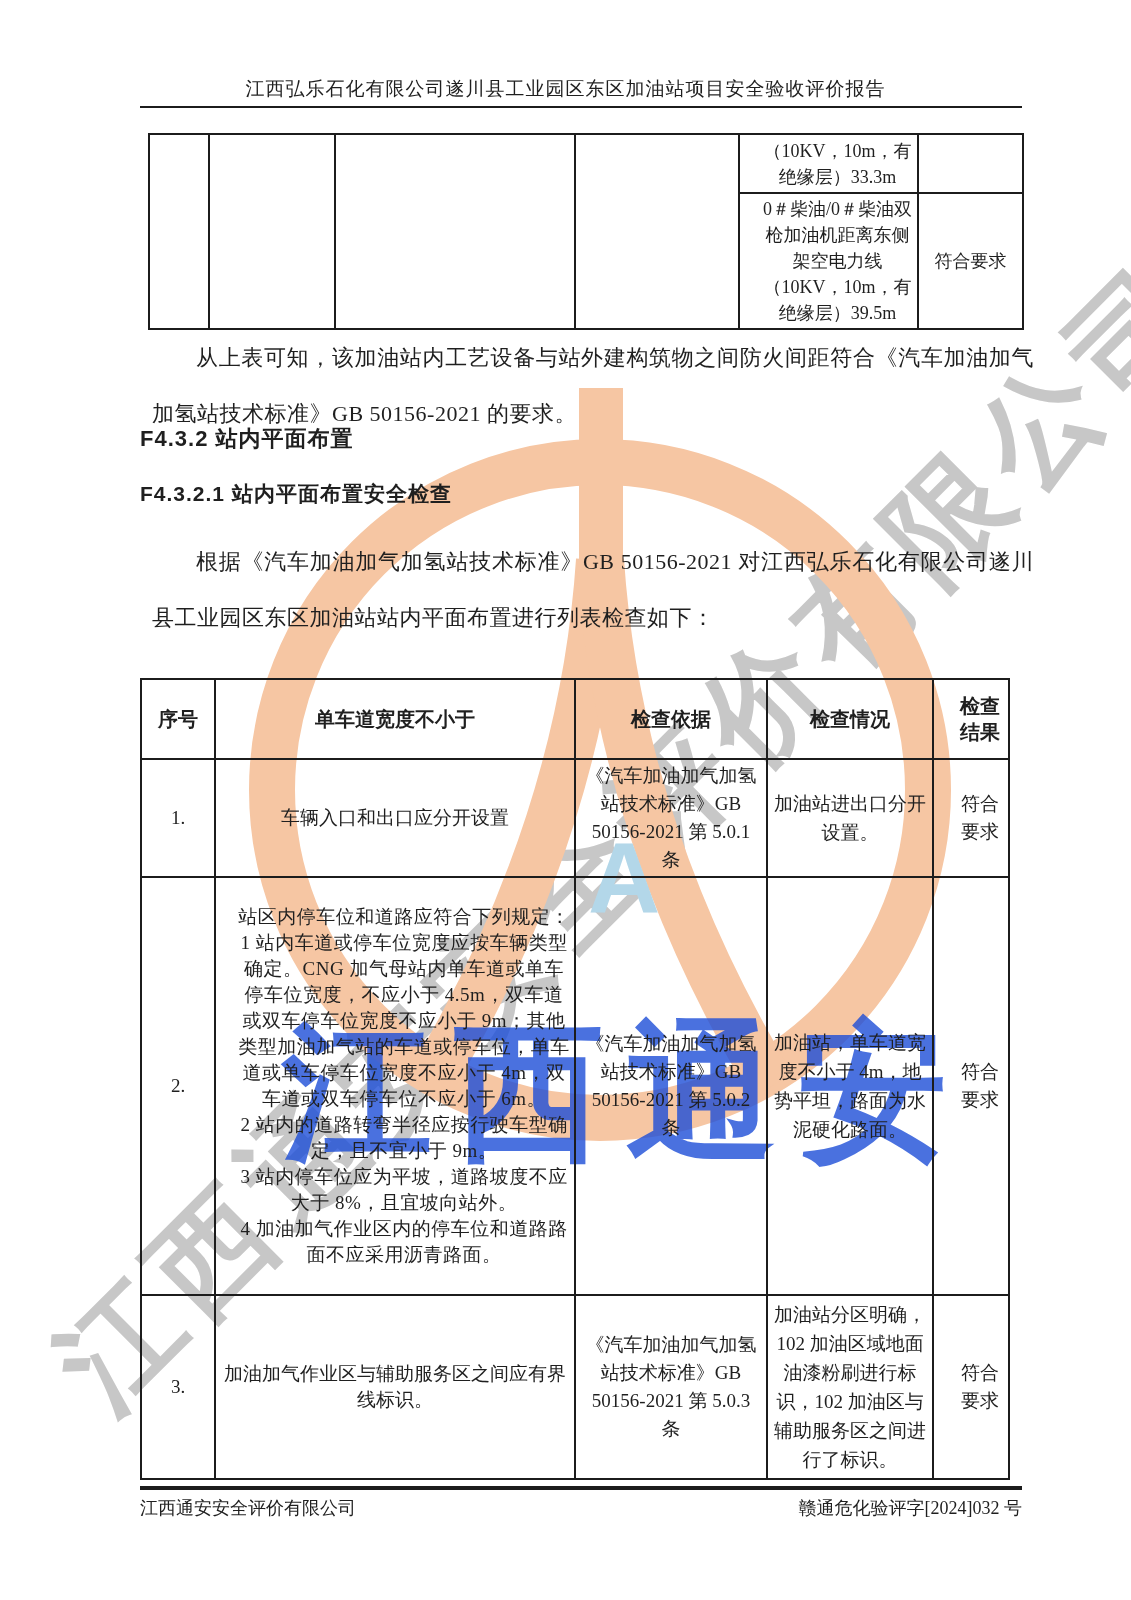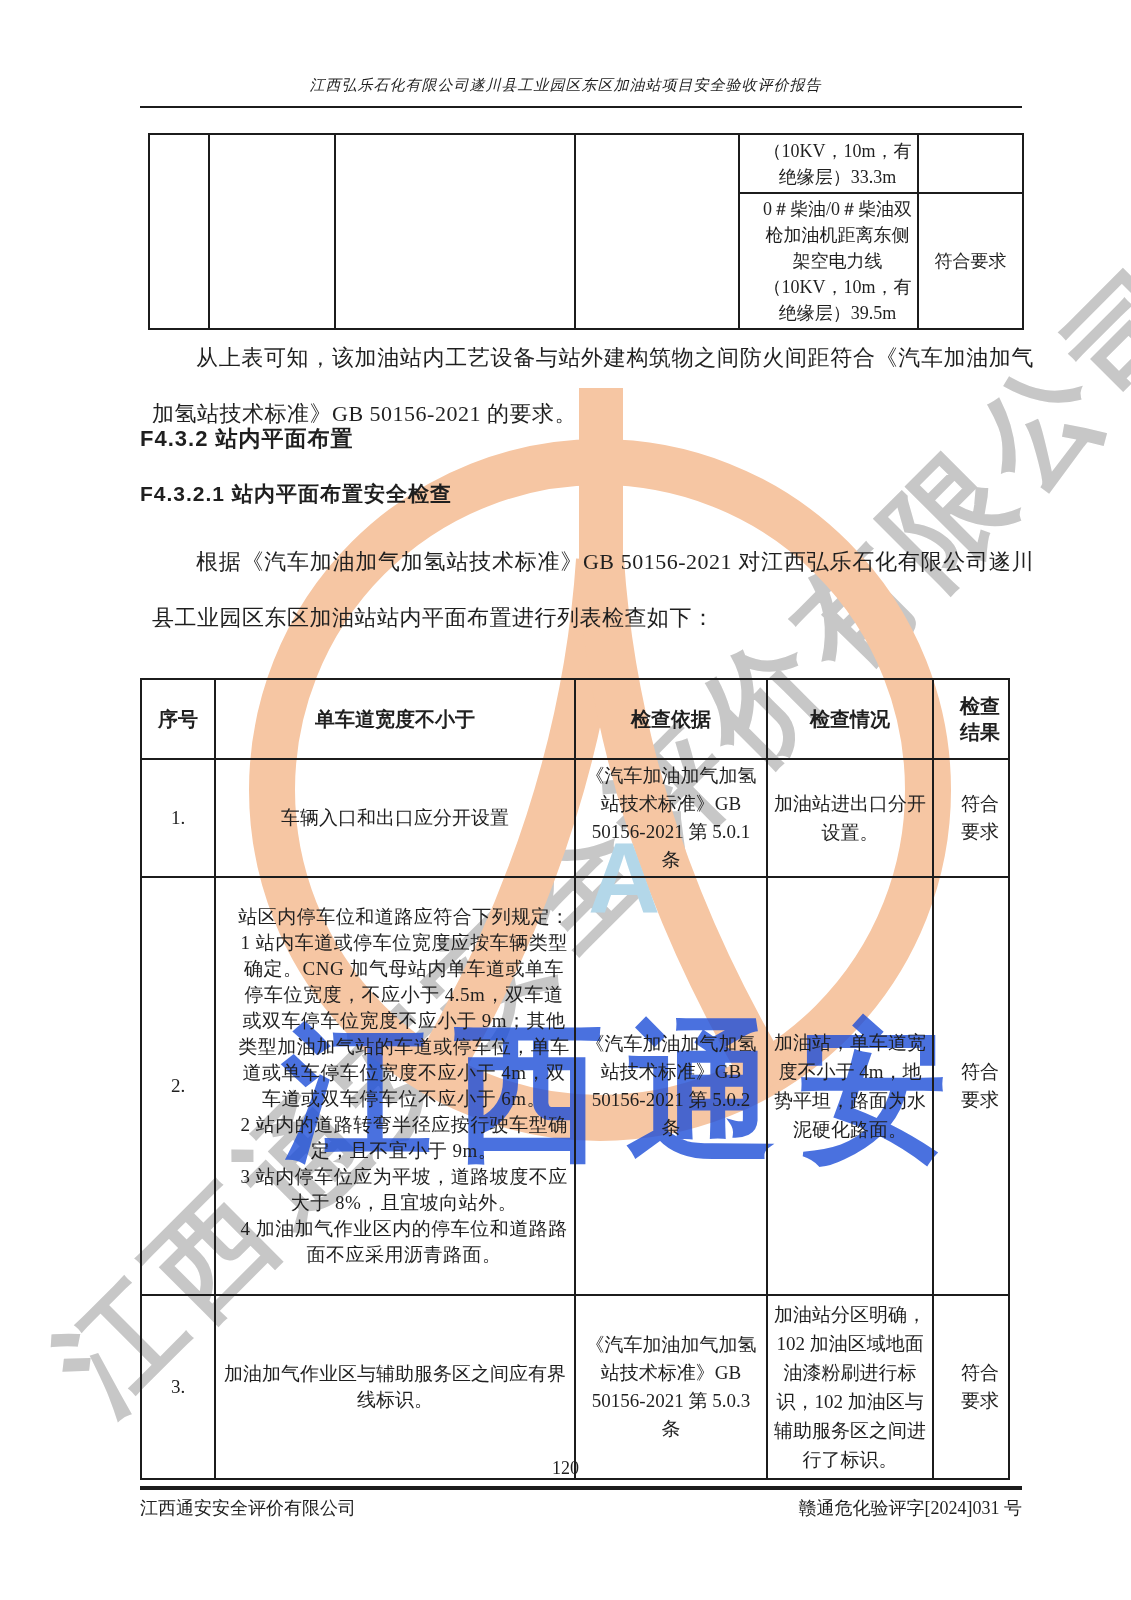--- a/index.html
+++ b/index.html
@@ -13,21 +13,21 @@
            font-family:"Liberation Sans","DejaVu Sans",sans-serif;}
   .wm-logo{position:absolute;left:240px;top:370px;}
   .wm-blue{position:absolute;left:588px;top:828px;font-size:100px;line-height:100px;font-weight:bold;
            color:#b3d7e9;font-family:"Liberation Sans","DejaVu Sans",sans-serif;}
   .wm-red{position:absolute;left:282px;top:1018px;font-size:150px;line-height:150px;font-weight:bold;
           letter-spacing:22px;color:#1d4ed8;opacity:.8;white-space:nowrap;
           font-family:"Liberation Serif","DejaVu Serif",serif;}
   
   .content{position:absolute;inset:0;z-index:1;}
   .doc-header-title{position:absolute;left:0;top:76px;width:100%;text-align:center;
-                    font-size:15px;letter-spacing:1px;font-style:italic;}
+                    font-size:19px;letter-spacing:1px;}
   .header-rule{position:absolute;left:140px;top:106px;width:882px;height:2px;background:#1c1c1c;}
   table{border-collapse:collapse;table-layout:fixed;}
   td,th{border:2px solid #1c1c1c;padding:2px 4px;text-align:center;vertical-align:middle;
         font-weight:normal;overflow:hidden;}
   .pre{white-space:pre-line;padding-left:22px;}
   
   .top-table{position:absolute;left:148px;top:133px;width:874px;font-size:18px;line-height:26px;}
   
   .para{position:absolute;left:140px;width:882px;margin:12px;font-size:22px;line-height:56px;
         text-align:justify;text-indent:2em;letter-spacing:.5px;}
@@ -149,21 +149,20 @@
         <td>3.</td>
         <td>加油加气作业区与辅助服务区之间应有界线标识。</td>
         <td class="basis">《汽车加油加气加氢站技术标准》GB 50156-2021 第 5.0.3 条</td>
         <td class="situation">加油站分区明确，102 加油区域地面油漆粉刷进行标识，102 加油区与辅助服务区之间进行了标识。</td>
         <td class="pre result">符合
 要求</td>
       </tr>
     </tbody>
       </table>
 
-    <div class="page-number">120</div>
     <div class="footer-rule"></div>
     <div class="footer">
       <span class="f-left">江西通安安全评价有限公司</span>
-      <span class="f-right">赣通危化验评字[2024]031 号</span>
+      <span class="f-right">赣通危化验评字[2024]032 号</span>
     </div>
 
   </div>
 </div>
 
 </body></html>

